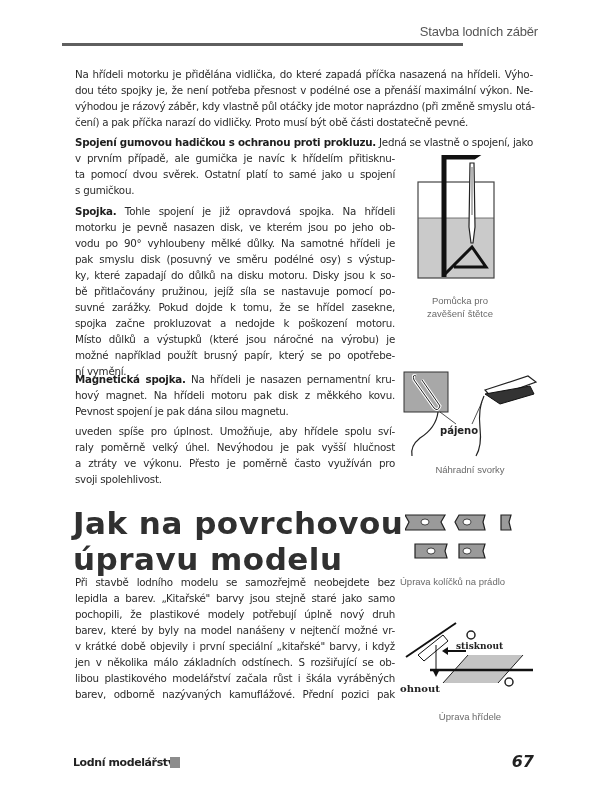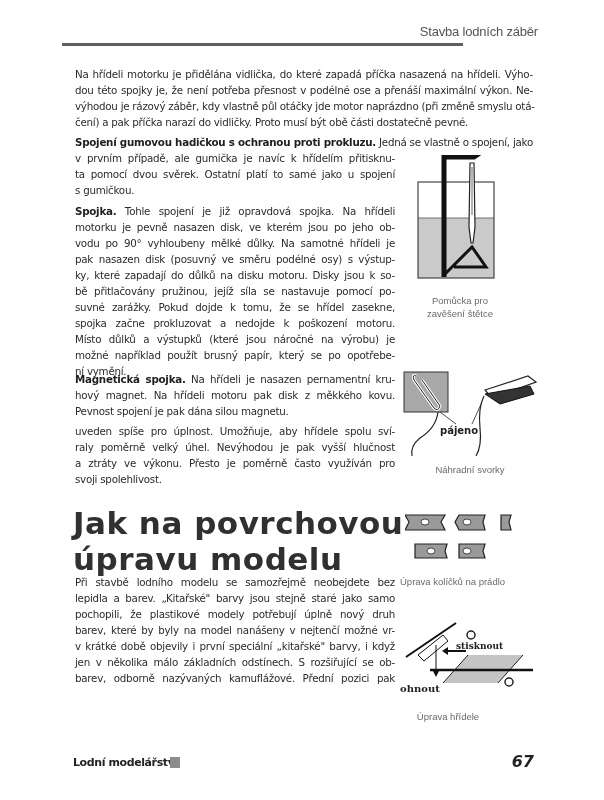--- a/index.html
+++ b/index.html
@@ -45,21 +45,21 @@
 <div class="p col" style="top:150px;">
   <span class="line">v prvním případě, ale gumička je navíc k hřídelím přitisknu-</span>
   <span class="line">ta pomocí dvou svěrek. Ostatní platí to samé jako u spojení</span>
   <span class="line last">s gumičkou.</span>
 </div>
 
 <div class="p col" style="top:203px;">
   <span class="line"><b>Spojka.</b><span> Tohle spojení je již opravdová spojka. Na hřídeli</span></span>
   <span class="line">motorku je pevně nasazen disk, ve kterém jsou po jeho ob-</span>
   <span class="line">vodu po 90° vyhloubeny mělké důlky. Na samotné hřídeli je</span>
-  <span class="line">pak nasazen disk (posuvný ve směru podélné osy) s výstup-</span>
+  <span class="line">pak smyslu disk (posuvný ve směru podélné osy) s výstup-</span>
   <span class="line">ky, které zapadají do důlků na disku motoru. Disky jsou k so-</span>
   <span class="line">bě přitlačovány pružinou, jejíž síla se nastavuje pomocí po-</span>
   <span class="line">suvné zarážky. Pokud dojde k tomu, že se hřídel zasekne,</span>
   <span class="line">spojka začne prokluzovat a nedojde k poškození motoru.</span>
   <span class="line">Místo důlků a výstupků (které jsou náročné na výrobu) je</span>
   <span class="line">možné například použít brusný papír, který se po opotřebe-</span>
   <span class="line last">ní vymění.</span>
 </div>
 
 <div class="p col" style="top:371px;">
@@ -80,20 +80,21 @@
   <span style="display:block">úpravu modelu</span>
 </h1>
 
 <div class="p col" style="top:574px;">
   <span class="line">Při stavbě lodního modelu se samozřejmě neobejdete bez</span>
   <span class="line">lepidla a barev. „Kitařské" barvy jsou stejně staré jako samo</span>
   <span class="line">pochopili, že plastikové modely potřebují úplně nový druh</span>
   <span class="line">barev, které by byly na model nanášeny v nejtenčí možné vr-</span>
   <span class="line">v krátké době objevily i první speciální „kitařské" barvy, i když</span>
   <span class="line">jen v několika málo základních odstínech. S rozšiřující se ob-</span>
+  <span class="line">libou plastikového modelářství začala růst i škála vyráběných</span>
   <span class="line">barev, odborně nazývaných kamufl​ážové. Přední pozici pak</span>
 </div>
 
 <svg class="fig" style="left:414px; top:155px;" width="90" height="125" viewBox="0 0 90 125">
   <rect x="4" y="63" width="76" height="60" fill="#cacaca"></rect>
   <rect x="4" y="27" width="76" height="96" fill="none" stroke="#444" stroke-width="1.2"></rect>
   <line x1="4" y1="63" x2="80" y2="63" stroke="#555" stroke-width="0.8"></line>
   <path d="M30 122 L30 2 L60 2 L66 -2" fill="none" stroke="#111" stroke-width="5"></path>
   <path d="M30 120 L58 92 L72 112 L40 112" fill="none" stroke="#111" stroke-width="3"></path>
   <path d="M56 8 L60 8 L61 72 L59 88 L57 88 L55 72 Z" fill="#fff" stroke="#222" stroke-width="1.2"></path>
@@ -140,17 +141,17 @@
   <path d="M20 40 L45 20 L50 26 L26 46 Z" fill="#fff" stroke="#111" stroke-width="1"></path>
   <line x1="38" y1="30" x2="38" y2="60" stroke="#111" stroke-width="1"></line>
   <path d="M35 56 L38 62 L41 56 Z" fill="#111"></path>
   <path d="M68 36 L48 36" stroke="#111" stroke-width="2"></path>
   <path d="M50 32 L44 36 L50 40 Z" fill="#111"></path>
   <circle cx="73" cy="20" r="4" fill="#fff" stroke="#222" stroke-width="1.5"></circle>
   <circle cx="111" cy="67" r="4" fill="#fff" stroke="#222" stroke-width="1.5"></circle>
 </svg>
 <div style="position:absolute; left:456px; top:641px; font-size:9px; font-weight:bold; font-family:'DejaVu Serif', serif; color:#222;">stisknout</div>
 <div style="position:absolute; left:400px; top:683px; font-size:10px; font-weight:bold; font-family:'DejaVu Serif', serif; color:#222;">ohnout</div>
-<div class="caption" style="left:398px; top:710px; width:100px;">Úprava hřídele</div>
+<div class="caption" style="left:420px; top:710px; width:100px;">Úprava hřídele</div>
 
 <div class="footer-title">Lodní modelářství</div>
 <div class="footer-square"></div>
 <div class="page-number">67</div>
 
 </body></html>

